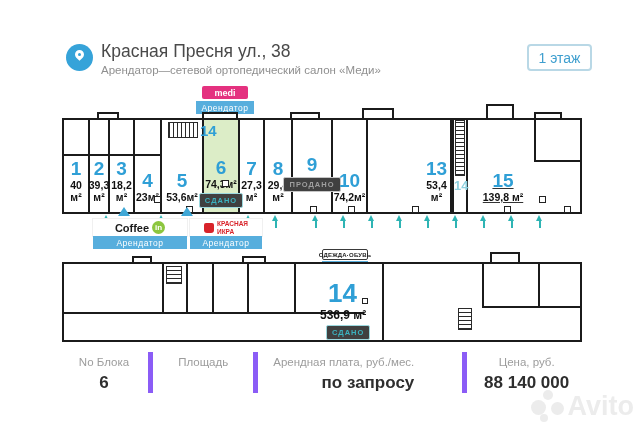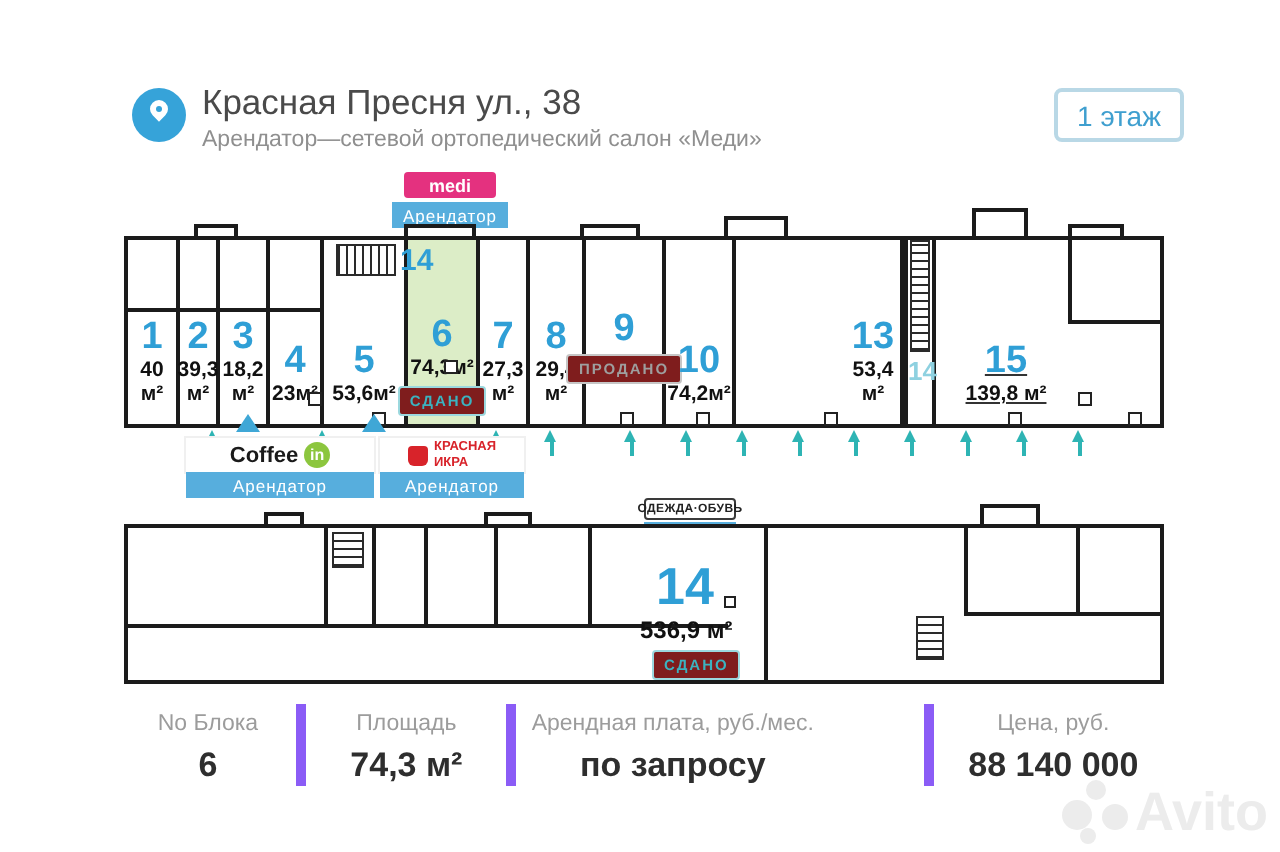--- a/index.html
+++ b/index.html
@@ -38,21 +38,21 @@
   .wallv{background:#1b1b1b;width:2px;}
   .wallh{background:#1b1b1b;height:2px;}
   .bump{border:2px solid #1b1b1b;border-bottom:none;background:#fff;}
   .hatch{background:repeating-linear-gradient(90deg,#2a2a2a 0 1px,#fff 1px 4px);border:1px solid #2a2a2a;}
   .hatch-v{background:repeating-linear-gradient(0deg,#2a2a2a 0 1px,#fff 1px 4px);border:1px solid #2a2a2a;}
   .unit{position:absolute;top:0;bottom:0;border-right:2px solid #1b1b1b;display:flex;flex-direction:column;
         align-items:center;justify-content:flex-end;padding-bottom:9px;box-sizing:border-box;}
   .unit.last{border-right:none;text-decoration:underline;}
   .unum{font-size:19px;font-weight:bold;color:#2f9fd6;line-height:1;}
   .uarea{font-size:10.5px;font-weight:bold;color:#111;line-height:1.15;text-align:center;margin-top:1px;}
-  .status-badge{font-size:7.5px;font-weight:bold;letter-spacing:1px;background:#7f1d1d;padding:2px 5px;border-radius:2px;margin-top:3px;white-space:nowrap;}
+  .status-badge{font-size:7.5px;font-weight:bold;letter-spacing:1px;background:#404040;padding:2px 5px;border-radius:2px;margin-top:3px;white-space:nowrap;}
   .st-teal{color:#3bb3c0;border:1px solid #9bd8de;}
   .st-gray{color:#9e9e9e;border:1px solid #c6c6c6;}
   .col-sq{position:absolute;width:5px;height:5px;border:1px solid #222;background:#fff;}
   .stair14{font-size:15px;font-weight:bold;color:#2f9fd6;}
   .stair14-light{font-size:13px;font-weight:bold;color:#8ed1e0;}
   .arrow-up{position:absolute;width:0;height:0;border-left:3.5px solid transparent;border-right:3.5px solid transparent;border-bottom:6px solid #2eb4b4;}
   .arrow-stem{position:absolute;width:1.5px;height:7px;background:#2eb4b4;}
 
   
   .p2num{font-size:26px;font-weight:bold;color:#2f9fd6;line-height:1;}
@@ -251,23 +251,22 @@
   <div class="abs status-badge st-teal" style="left:264px;top:66px;">СДАНО</div>
 </div>
 
 <div class="abs info-bar">
   <div class="info-col" style="width:97px;">
     <div class="info-label">No Блока</div>
     <div class="info-value">6</div>
   </div>
   <div class="info-col" style="width:116px;">
     <div class="info-label">Площадь</div>
-    <div class="info-value">74,3 м²</div>
-  </div>
-  <div class="info-col" style="width:177px;">
+  </div>
+  <div class="info-col" style="width:177px;text-align:right;">
     <div class="info-label">Арендная плата, руб./мес.</div>
     <div class="info-value">по запросу</div>
   </div>
   <div class="info-col" style="width:136px;margin-left:48px;">
     <div class="info-label">Цена, руб.</div>
     <div class="info-value">88 140 000</div>
   </div>
 </div>
 
 <div class="abs watermark">

